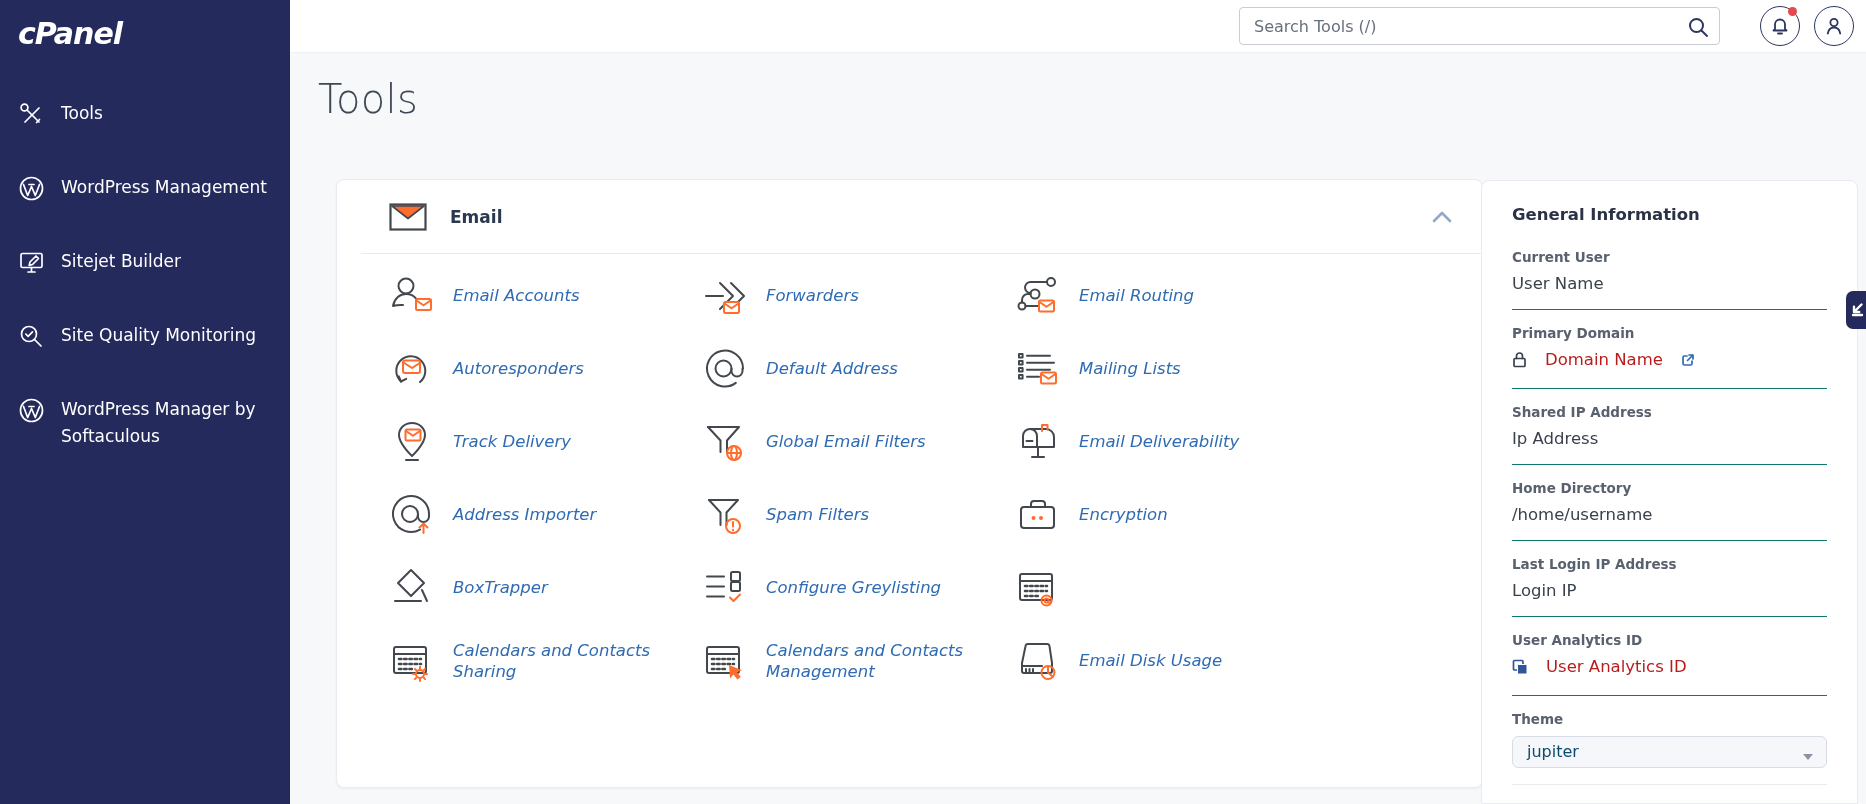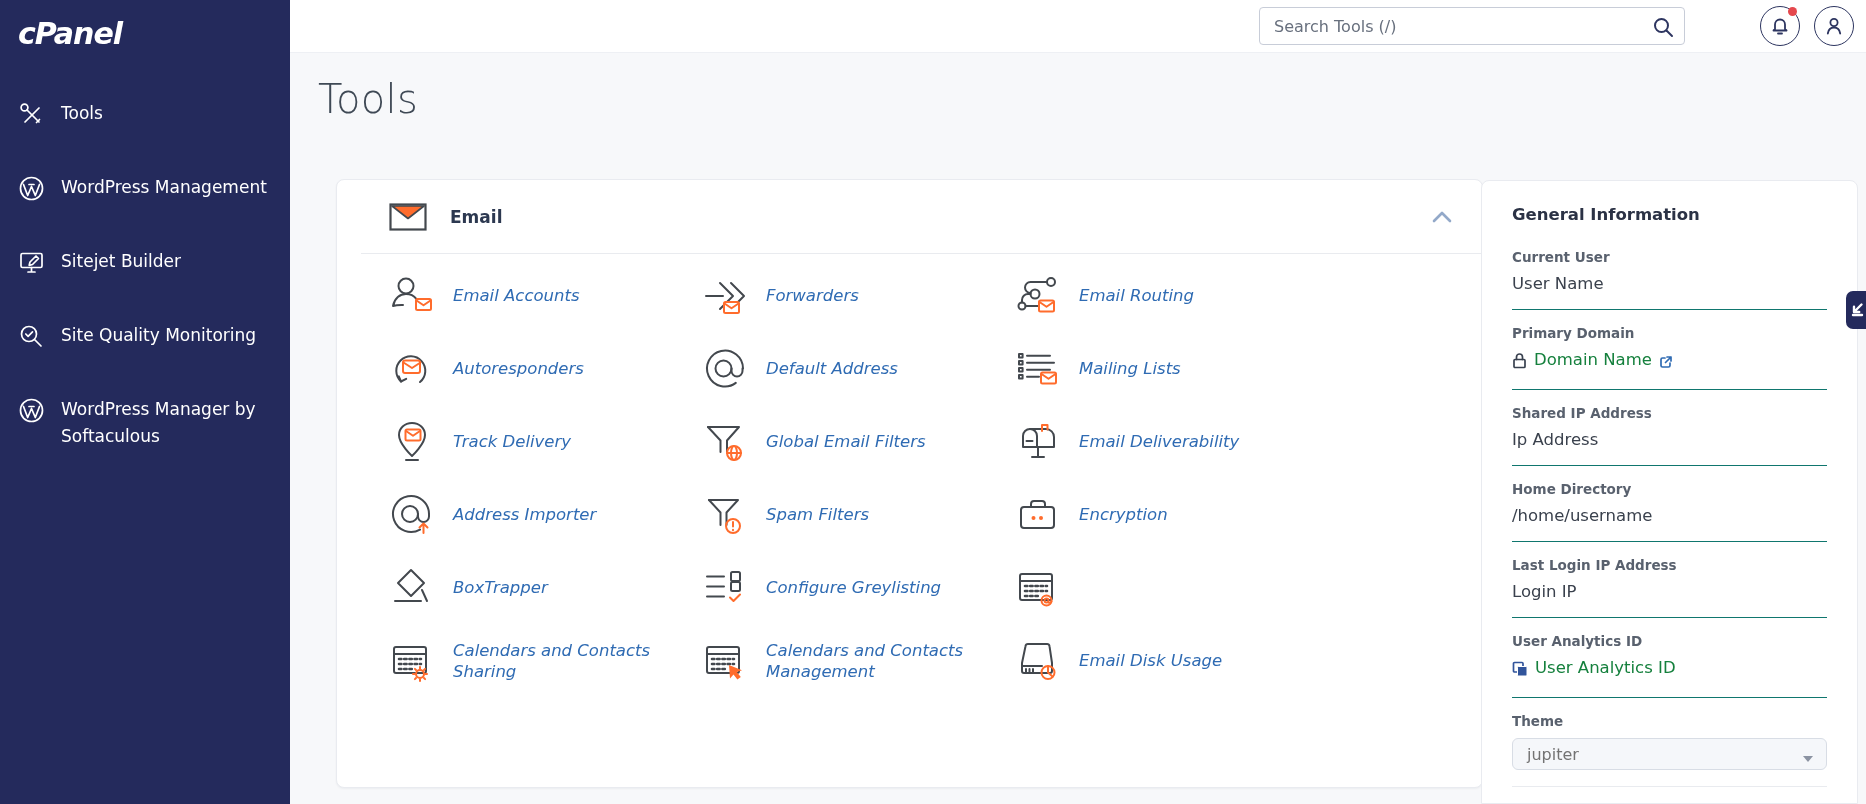--- a/index.html
+++ b/index.html
@@ -9,21 +9,21 @@
   
   .sidebar { position:absolute; left:0; top:0; width:290px; height:804px; background:#242a5c; color:#fff; z-index:5; }
   .logo { padding:16px 0 0 18px; font-size:30px; font-weight:700; font-style:italic; letter-spacing:-1px; cursor:pointer; }
   .nav { margin-top:40px; }
   .nav-item { display:block; padding:9px 12px 9px 18px; font-size:17px; line-height:27px; color:#fff; cursor:pointer; overflow:hidden; }
   .nav-ico { float:left; width:27px; height:27px; margin:1px 16px 28px 0; }
   .nav-ico svg { stroke:#fff; stroke-width:1.7; fill:none; stroke-linecap:round; stroke-linejoin:round; }
 
   
   .topbar { position:absolute; left:290px; top:0; width:1576px; height:53px; background:#fff; border-bottom:1px solid #eef0f4; z-index:4; }
-  .search-box { position:absolute; left:969px; top:7px; width:426px; height:38px; border:1px solid #c8cdd8; border-radius:4px; background:#fff; }
+  .search-box { position:absolute; left:949px; top:7px; width:481px; height:38px; border:1px solid #c8cdd8; border-radius:4px; background:#fff; }
   .search-box input { position:absolute; left:0; top:0; width:100%; height:100%; border:0; outline:none; background:transparent; padding:0 44px 0 14px; font-size:16px; color:#3a414d; font-family:inherit; }
   .search-box input::placeholder { color:#68707e; }
   .search-ico { position:absolute; right:10px; top:8px; width:22px; height:22px; cursor:pointer; }
   .circle-btn { position:absolute; top:6px; width:40px; height:40px; border-radius:50%; border:1.6px solid #2d3560; background:#fff; cursor:pointer; }
   .bell-btn { left:1470px; }
   .user-btn { left:1524px; }
   .circle-btn svg { position:absolute; left:7px; top:7px; stroke:#2d3560; stroke-width:1.8; fill:none; stroke-linecap:round; stroke-linejoin:round; }
   .notif-dot { position:absolute; right:2px; top:0; width:9px; height:9px; border-radius:50%; background:#e5484d; }
 
   
@@ -44,22 +44,22 @@
   svg .of { fill:#ff6c2c; stroke:none; }
   svg .dots { stroke-width:2.6; stroke-dasharray:2.4 2.8; }
 
   
   .info-panel { position:absolute; left:1481px; top:180px; width:377px; height:624px; background:#fff; border:1px solid #e9ebf0; border-radius:8px 8px 0 0; padding:24px 30px 0 30px; overflow:hidden; }
   .info-title { font-size:16.5px; font-weight:700; color:#2b3245; margin-bottom:10px; }
   .info-row { padding:15px 0 16px; border-bottom:1px solid #0f766e; }
   .info-row:last-child { border-bottom:1px solid #e9ebef; }
   .info-label { font-size:13.5px; font-weight:700; color:#59616e; margin-bottom:9px; }
   .info-value { font-size:16.5px; color:#3a414d; }
-  .info-link { display:inline-flex; align-items:flex-end; gap:7px; font-size:16.5px; color:#15803d; text-decoration:none; cursor:pointer; }
-  .select { position:relative; margin-top:2px; height:32px; background:#f5f7fa; border:1px solid #d8dde5; border-radius:6px; padding:0 30px 0 14px; display:flex; align-items:center; font-size:16px; color:#737373; cursor:pointer; }
+  .info-link { display:inline-flex; align-items:center; gap:18px; font-size:16.5px; color:#b91c1c; text-decoration:none; cursor:pointer; }
+  .select { position:relative; margin-top:2px; height:32px; background:#f5f7fa; border:1px solid #d8dde5; border-radius:6px; padding:0 30px 0 14px; display:flex; align-items:center; font-size:16px; color:#0c4a6e; cursor:pointer; }
   .caret { position:absolute; right:13px; top:17px; width:0; height:0; border-left:5px solid transparent; border-right:5px solid transparent; border-top:6px solid #8b93a2; }
 
   
   .stats-tab { position:absolute; left:1846px; top:291px; width:20px; height:38px; background:#242a5c; border-radius:7px 0 0 7px; z-index:6; cursor:pointer; }
   .stats-tab svg { position:absolute; left:4px; top:11px; stroke:#fff; stroke-width:2.4; fill:none; stroke-linecap:round; stroke-linejoin:round; }
 </style>
 </head>
 <body>
 
 <svg width="0" height="0" style="position:absolute">

